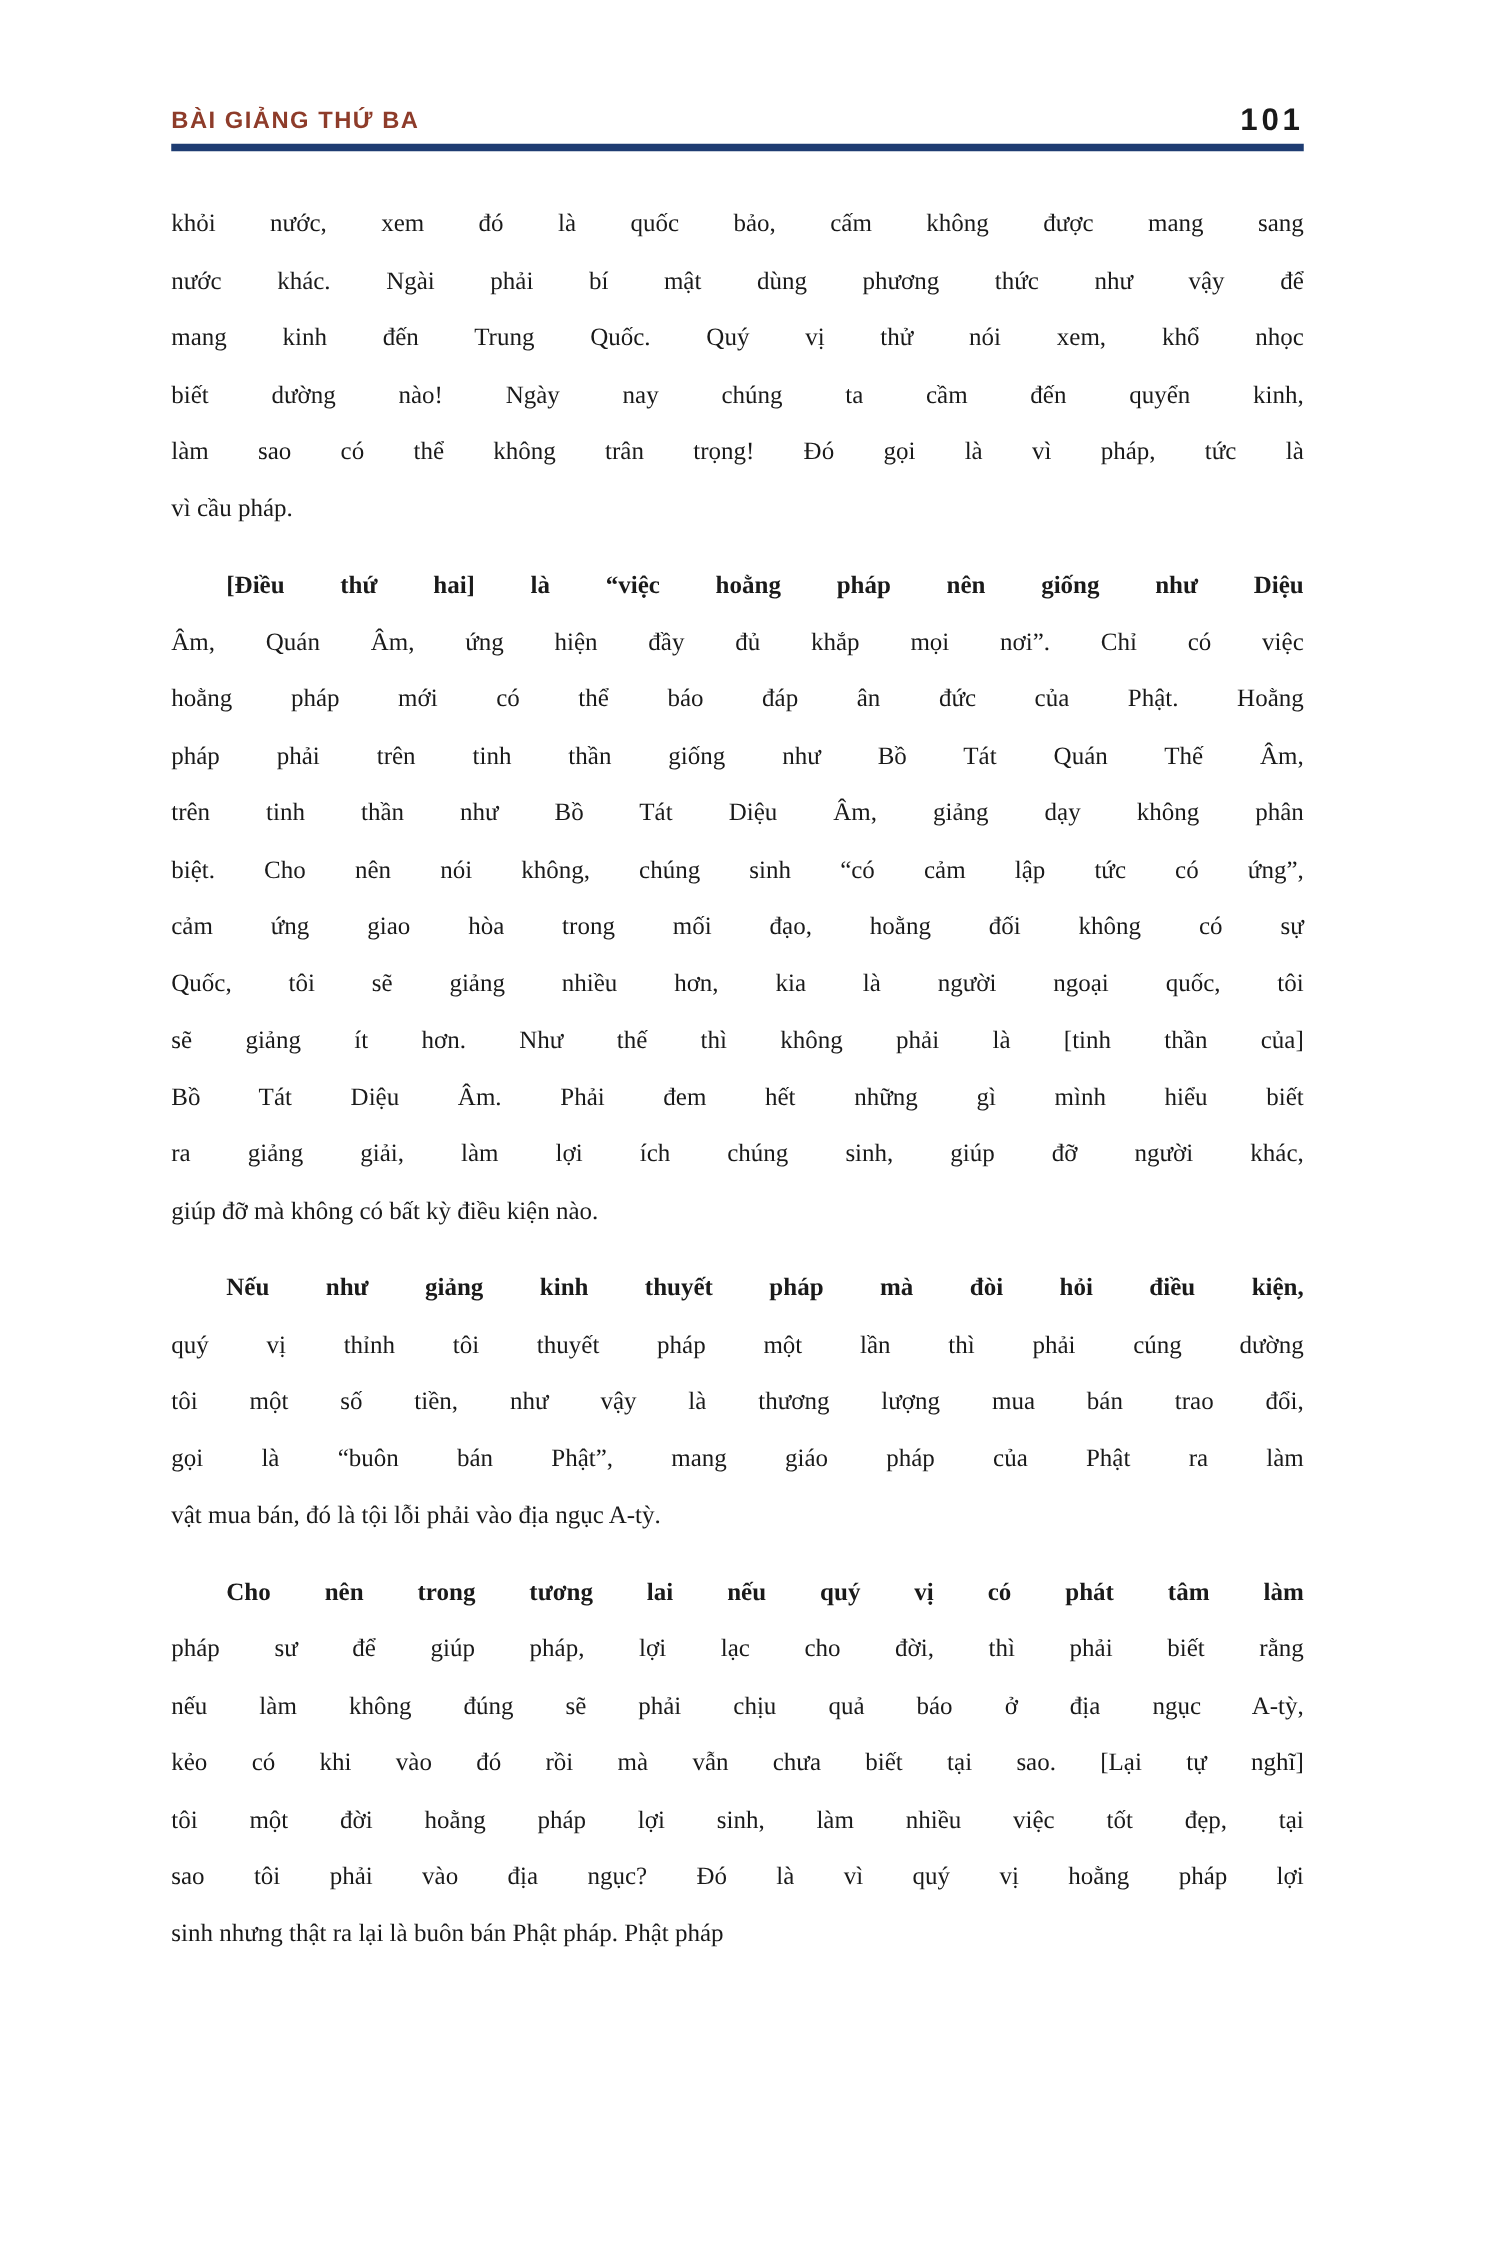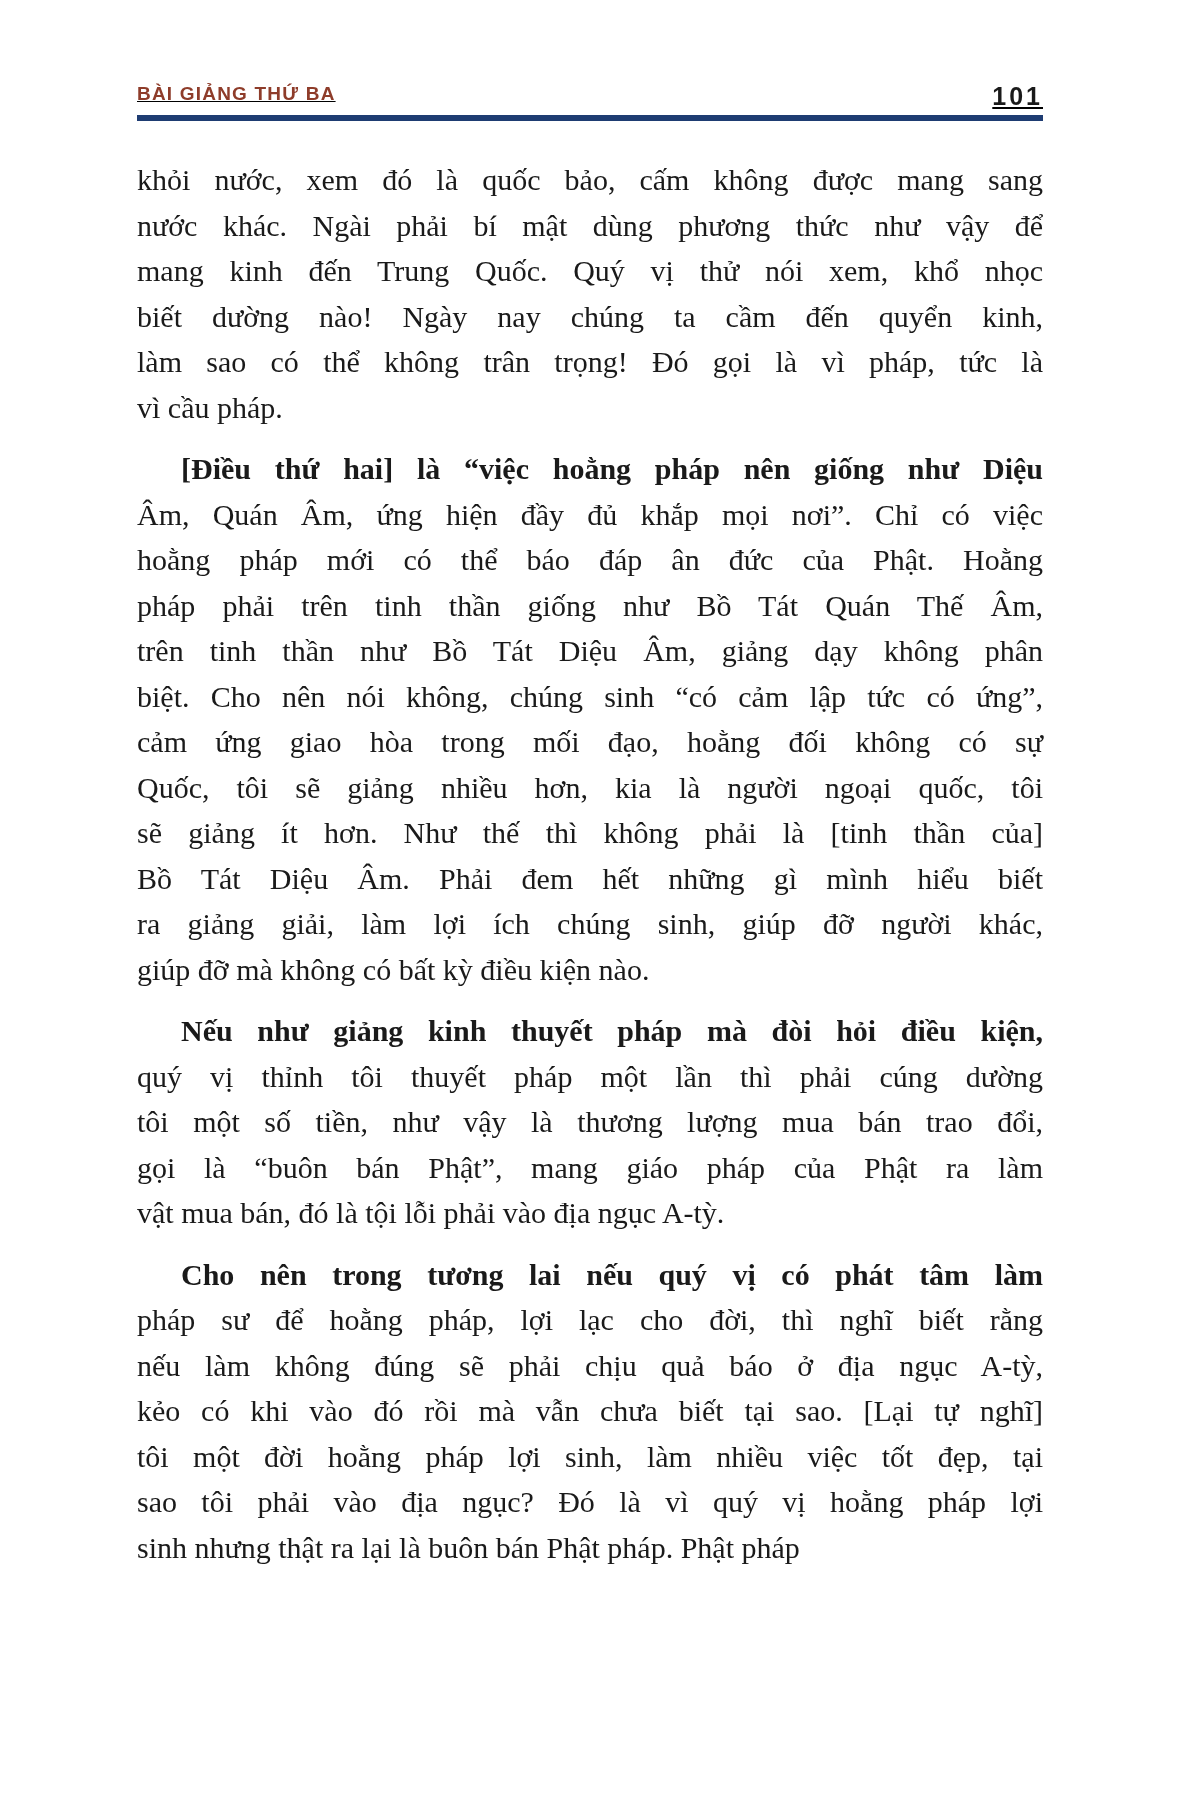--- a/index.html
+++ b/index.html
@@ -21,21 +21,21 @@
   }
   .page-header {
     position: absolute;
     left: 137px;
     width: 906px;
     top: 84px;
   }
   .header-row {
     display: flex;
     justify-content: space-between;
-    text-decoration: underline;
+    align-items: flex-end;
   }
   .section-title {
     font-family: "Liberation Sans", "DejaVu Sans", sans-serif;
     font-weight: bold;
     font-size: 19px;
     letter-spacing: 1.2px;
     color: var(--title-color, #8e3c2a);
     text-transform: uppercase;
     line-height: 1;
     padding-bottom: 9px;
@@ -57,21 +57,21 @@
     position: absolute;
     left: 137px;
     top: 157px;
     width: 906px;
     color: var(--body-color, #1a1a1a);
   }
   .paragraph {
     margin: 0 0 16px 0;
   }
   .line {
-    font-size: 30px;
+    font-size: 20px;
     line-height: 45.5px;
     text-align: justify;
     text-align-last: justify;
     text-justify: inter-word;
     white-space: normal;
   }
   .line.indent {
     padding-left: 44px;
     font-weight: bold;
   }
@@ -117,21 +117,21 @@
       </div>
       <div class="paragraph">
         <div class="line indent">Nếu như giảng kinh thuyết pháp mà đòi hỏi điều kiện,</div>
         <div class="line">quý vị thỉnh tôi thuyết pháp một lần thì phải cúng dường</div>
         <div class="line">tôi một số tiền, như vậy là thương lượng mua bán trao đổi,</div>
         <div class="line">gọi là “buôn bán Phật”, mang giáo pháp của Phật ra làm</div>
         <div class="line last">vật mua bán, đó là tội lỗi phải vào địa ngục A-tỳ.</div>
       </div>
       <div class="paragraph">
         <div class="line indent">Cho nên trong tương lai nếu quý vị có phát tâm làm</div>
-        <div class="line">pháp sư để hoằng pháp, lợi lạc cho đời, thì nghĩ biết rằng</div>
+        <div class="line">pháp sư để giúp pháp, lợi lạc cho đời, thì phải biết rằng</div>
         <div class="line">nếu làm không đúng sẽ phải chịu quả báo ở địa ngục A-tỳ,</div>
         <div class="line">kẻo có khi vào đó rồi mà vẫn chưa biết tại sao. [Lại tự nghĩ]</div>
         <div class="line">tôi một đời hoằng pháp lợi sinh, làm nhiều việc tốt đẹp, tại</div>
         <div class="line">sao tôi phải vào địa ngục? Đó là vì quý vị hoằng pháp lợi</div>
         <div class="line last">sinh nhưng thật ra lại là buôn bán Phật pháp. Phật pháp</div>
       </div>
     </div>
 
 </div>
 

